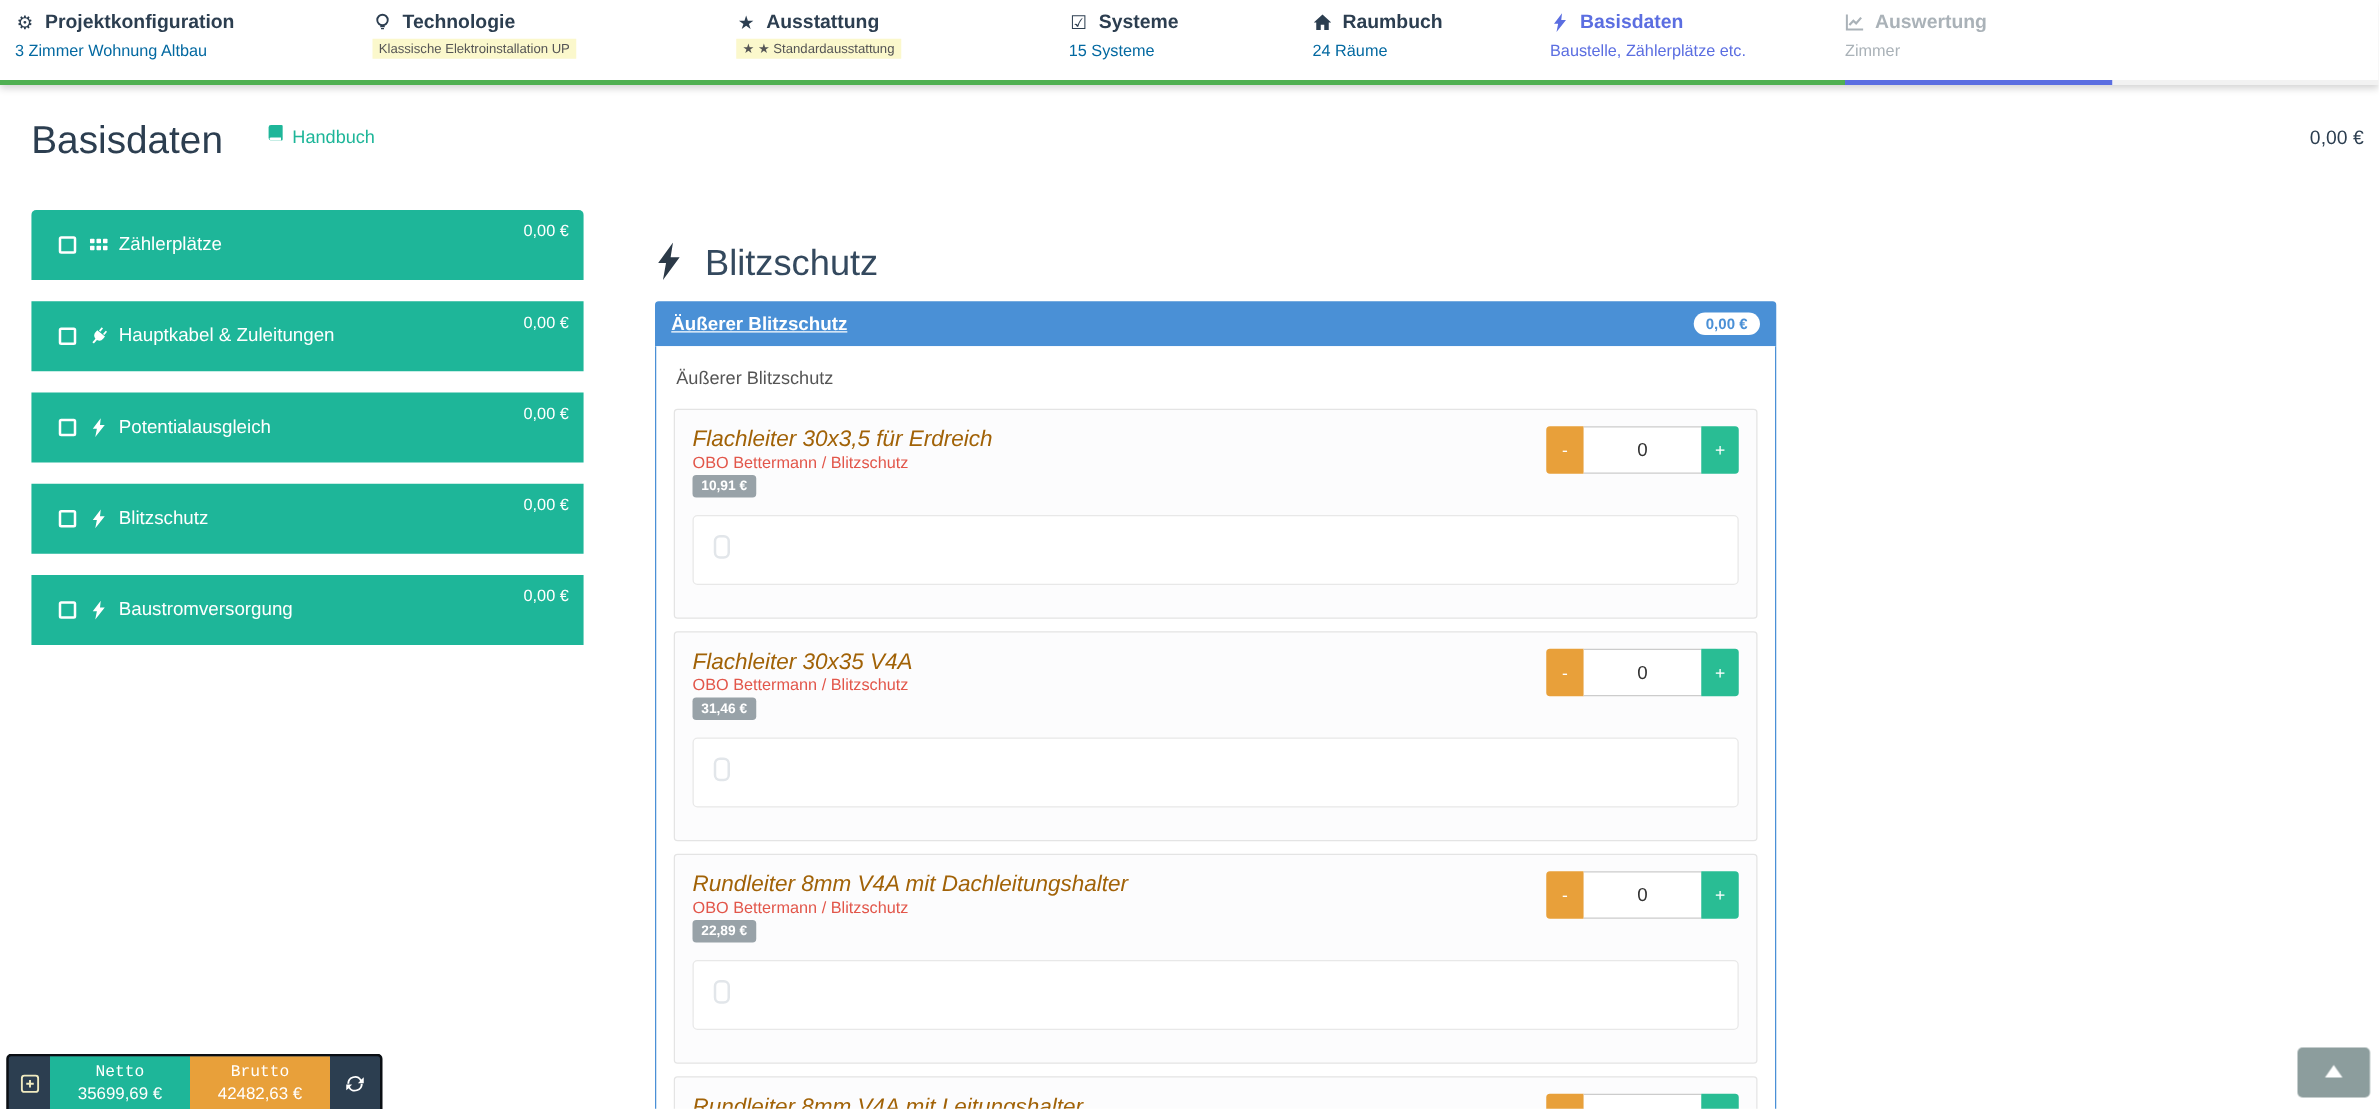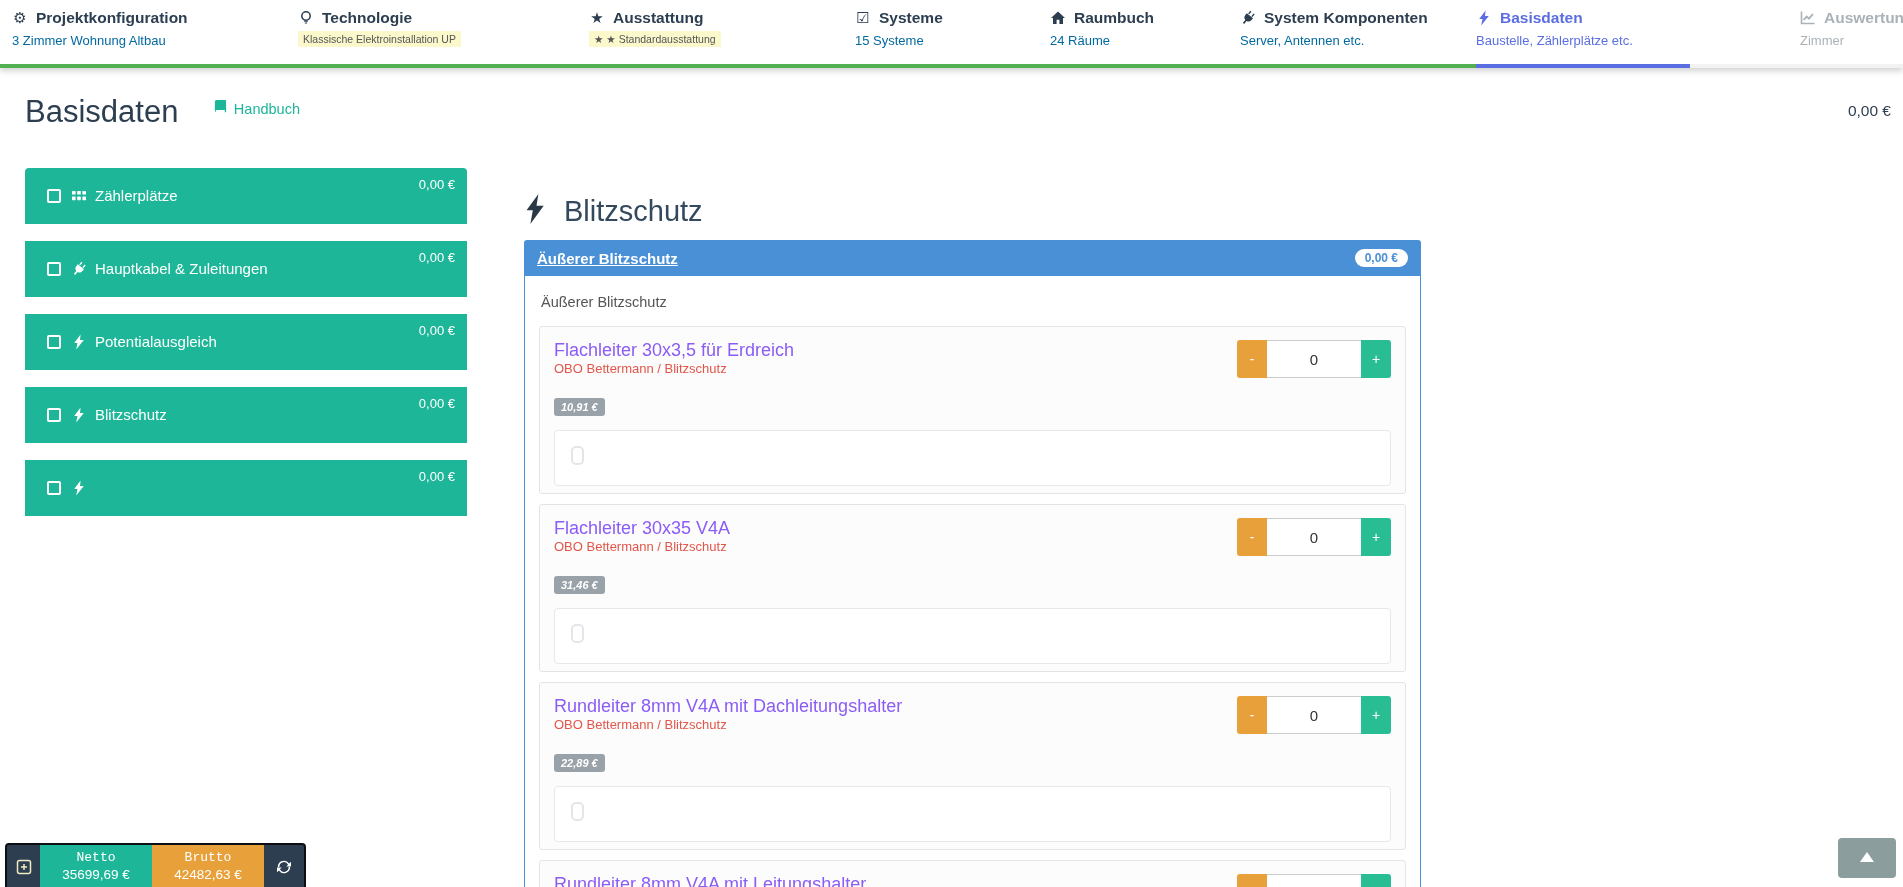--- a/index.html
+++ b/index.html
@@ -52,23 +52,23 @@
   .panel { margin-top:12px; }
   .panel-header { display:flex; align-items:center; justify-content:space-between; height:36px;
     background:#4a90d6; border-radius:3px 3px 0 0; padding:0 13px; }
   .panel-title { color:#fff; font-size:15px; font-weight:700; text-decoration:underline; cursor:pointer; }
   .panel-badge { background:#fff; color:#4a90d6; font-size:12px; font-weight:700; padding:2px 10px; border-radius:11px; }
   .panel-body { border:1px solid #4a90d6; border-top:none; background:#fff; padding:14px; }
   .panel-desc { font-size:14.5px; color:#555; margin:4px 0 16px 2px; }
 
   .product { border:1px solid #e4e4e4; border-radius:3px; background:#fcfcfd; padding:13px 14px; margin-bottom:10px; height:168px; }
   .prod-head { display:flex; justify-content:space-between; align-items:flex-start; }
-  .prod-name { font-size:18px; color:#8b5cf6; }
+  .prod-name { font-size:18px; color:#a16207;font-style:italic; }
   .prod-man { font-size:13px; color:#e2564a; margin-top:0; }
-  .prod-price { display:inline-block; margin-top:22px; background:#98a2a8; color:#fff; font-size:11px; font-weight:700; padding:3px 7px; border-radius:3px;font-style:italic; }
+  .prod-price { display:inline-block; margin-top:3px; background:#98a2a8; color:#fff; font-size:11px; font-weight:700; padding:3px 7px; border-radius:3px; }
   .stepper { display:flex; height:38px; }
   .stepper .minus { width:30px; background:#e8a03a; border:none; color:#fff; font-size:14px; border-radius:3px 0 0 3px; cursor:pointer; }
   .stepper input { width:94px; border:1px solid #ccc; border-left:none; border-right:none; text-align:center; font-size:15px; color:#333; font-family:inherit; }
   .stepper .plus { width:30px; background:#29bd94; border:none; color:#fff; font-size:14px; border-radius:0 3px 3px 0; cursor:pointer; }
   .sub-box { margin-top:14px; height:56px; border:1px solid #e8e8e8; border-radius:4px; background:#fff; position:relative; }
   .sub-box .ghost { position:absolute; left:16px; top:15px; width:13px; height:19px; border:2px solid #e2e6ea; border-radius:5px; }
 
   
   .totals { position:fixed; left:5px; top:843px; display:flex; border:2px solid #0b0f14; border-radius:4px; overflow:hidden; background:#2c3e50; height:52px; z-index:30; }
   .totals .addcell { width:33px; display:flex; align-items:center; justify-content:center; color:#f0ebc0; cursor:pointer; }
@@ -126,32 +126,20 @@
     <div class="nav-title">
       <span class="ic">
             <svg viewBox="0 0 16 16" fill="currentColor">
               <path d="M8 1.5 15 8h-2v6h-3.6V9.8H6.6V14H3V8H1z"></path>
             </svg>
           </span>
       <span>Raumbuch</span>
     </div>
     <div class="nav-sub">24 Räume</div>
   </div>
-      <div class="nav-item">
-    <div class="nav-title">
-      <span class="ic">
-            <svg viewBox="0 0 16 16" fill="currentColor" style="transform:rotate(40deg)">
-              <path d="M5.2 1v3.4h1.4V1zM9.4 1v3.4h1.4V1z"></path>
-              <path d="M4 5h8v2.3a4 4 0 0 1-3.2 3.9V15H7.2v-3.8A4 4 0 0 1 4 7.3z"></path>
-            </svg>
-          </span>
-      <span>System Komponenten</span>
-    </div>
-    <div class="nav-sub">Server, Antennen etc.</div>
-  </div>
       <div class="nav-item active">
     <div class="nav-title">
       <span class="ic">
             <svg viewBox="0 0 16 16" fill="currentColor">
               <path d="M9.6 0.5 3.2 9h3.3L5.2 15.5 12.8 6H9z"></path>
             </svg>
           </span>
       <span>Basisdaten</span>
     </div>
     <div class="nav-sub">Baustelle, Zählerplätze etc.</div>
@@ -228,20 +216,21 @@
             <path d="M9.6 0.5 3.2 9h3.3L5.2 15.5 12.8 6H9z"></path>
           </svg></span>
     <span class="lbl">Blitzschutz</span>
     <span class="price">0,00 €</span>
   </div>
       <div class="side-item">
     <span class="cb"></span>
     <span class="ic"><svg viewBox="0 0 16 16" fill="currentColor">
             <path d="M9.6 0.5 3.2 9h3.3L5.2 15.5 12.8 6H9z"></path>
           </svg></span>
+    <span class="lbl">Baustromversorgung</span>
     <span class="price">0,00 €</span>
   </div>
     </aside>
 
   <main class="main">
     <div class="section-title">
       <span class="ic"><svg viewBox="0 0 16 22" fill="#2b3947">
             <path d="M10.5 0 L1.8 12 h4.6 L4.6 22 L14.4 8.6 H9.1 z"></path>
           </svg></span>
       <h2>Blitzschutz</h2>

